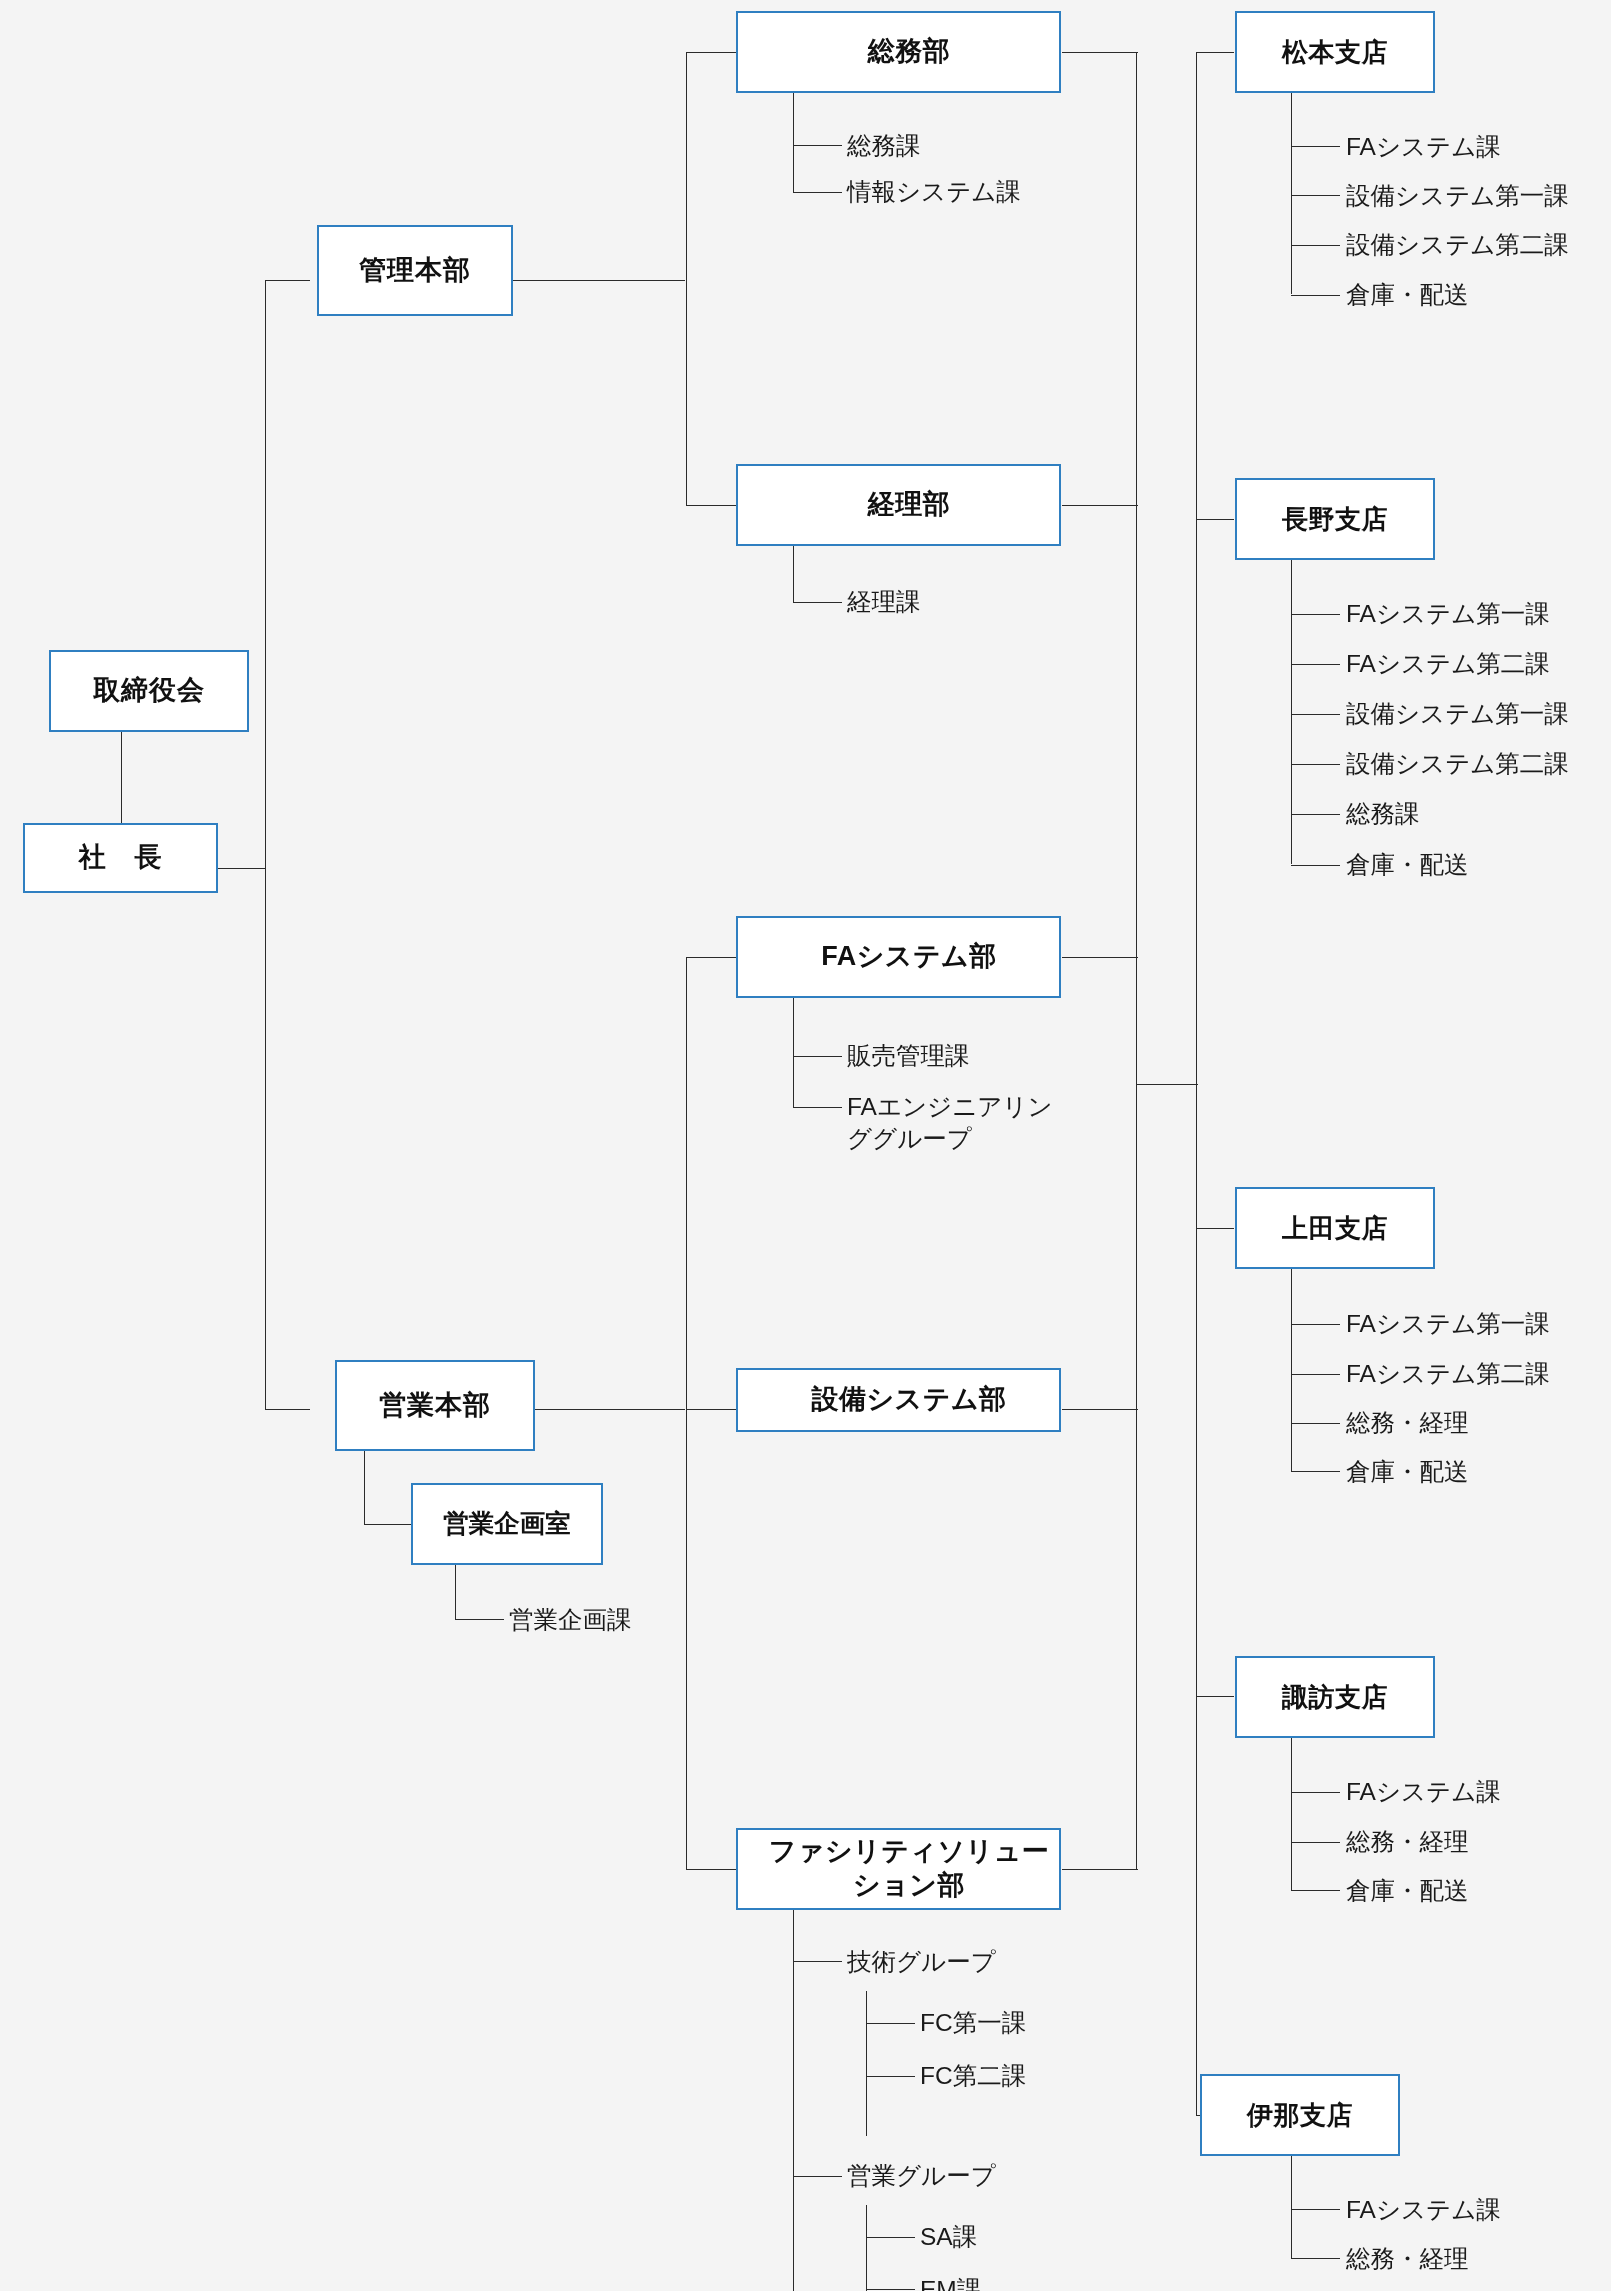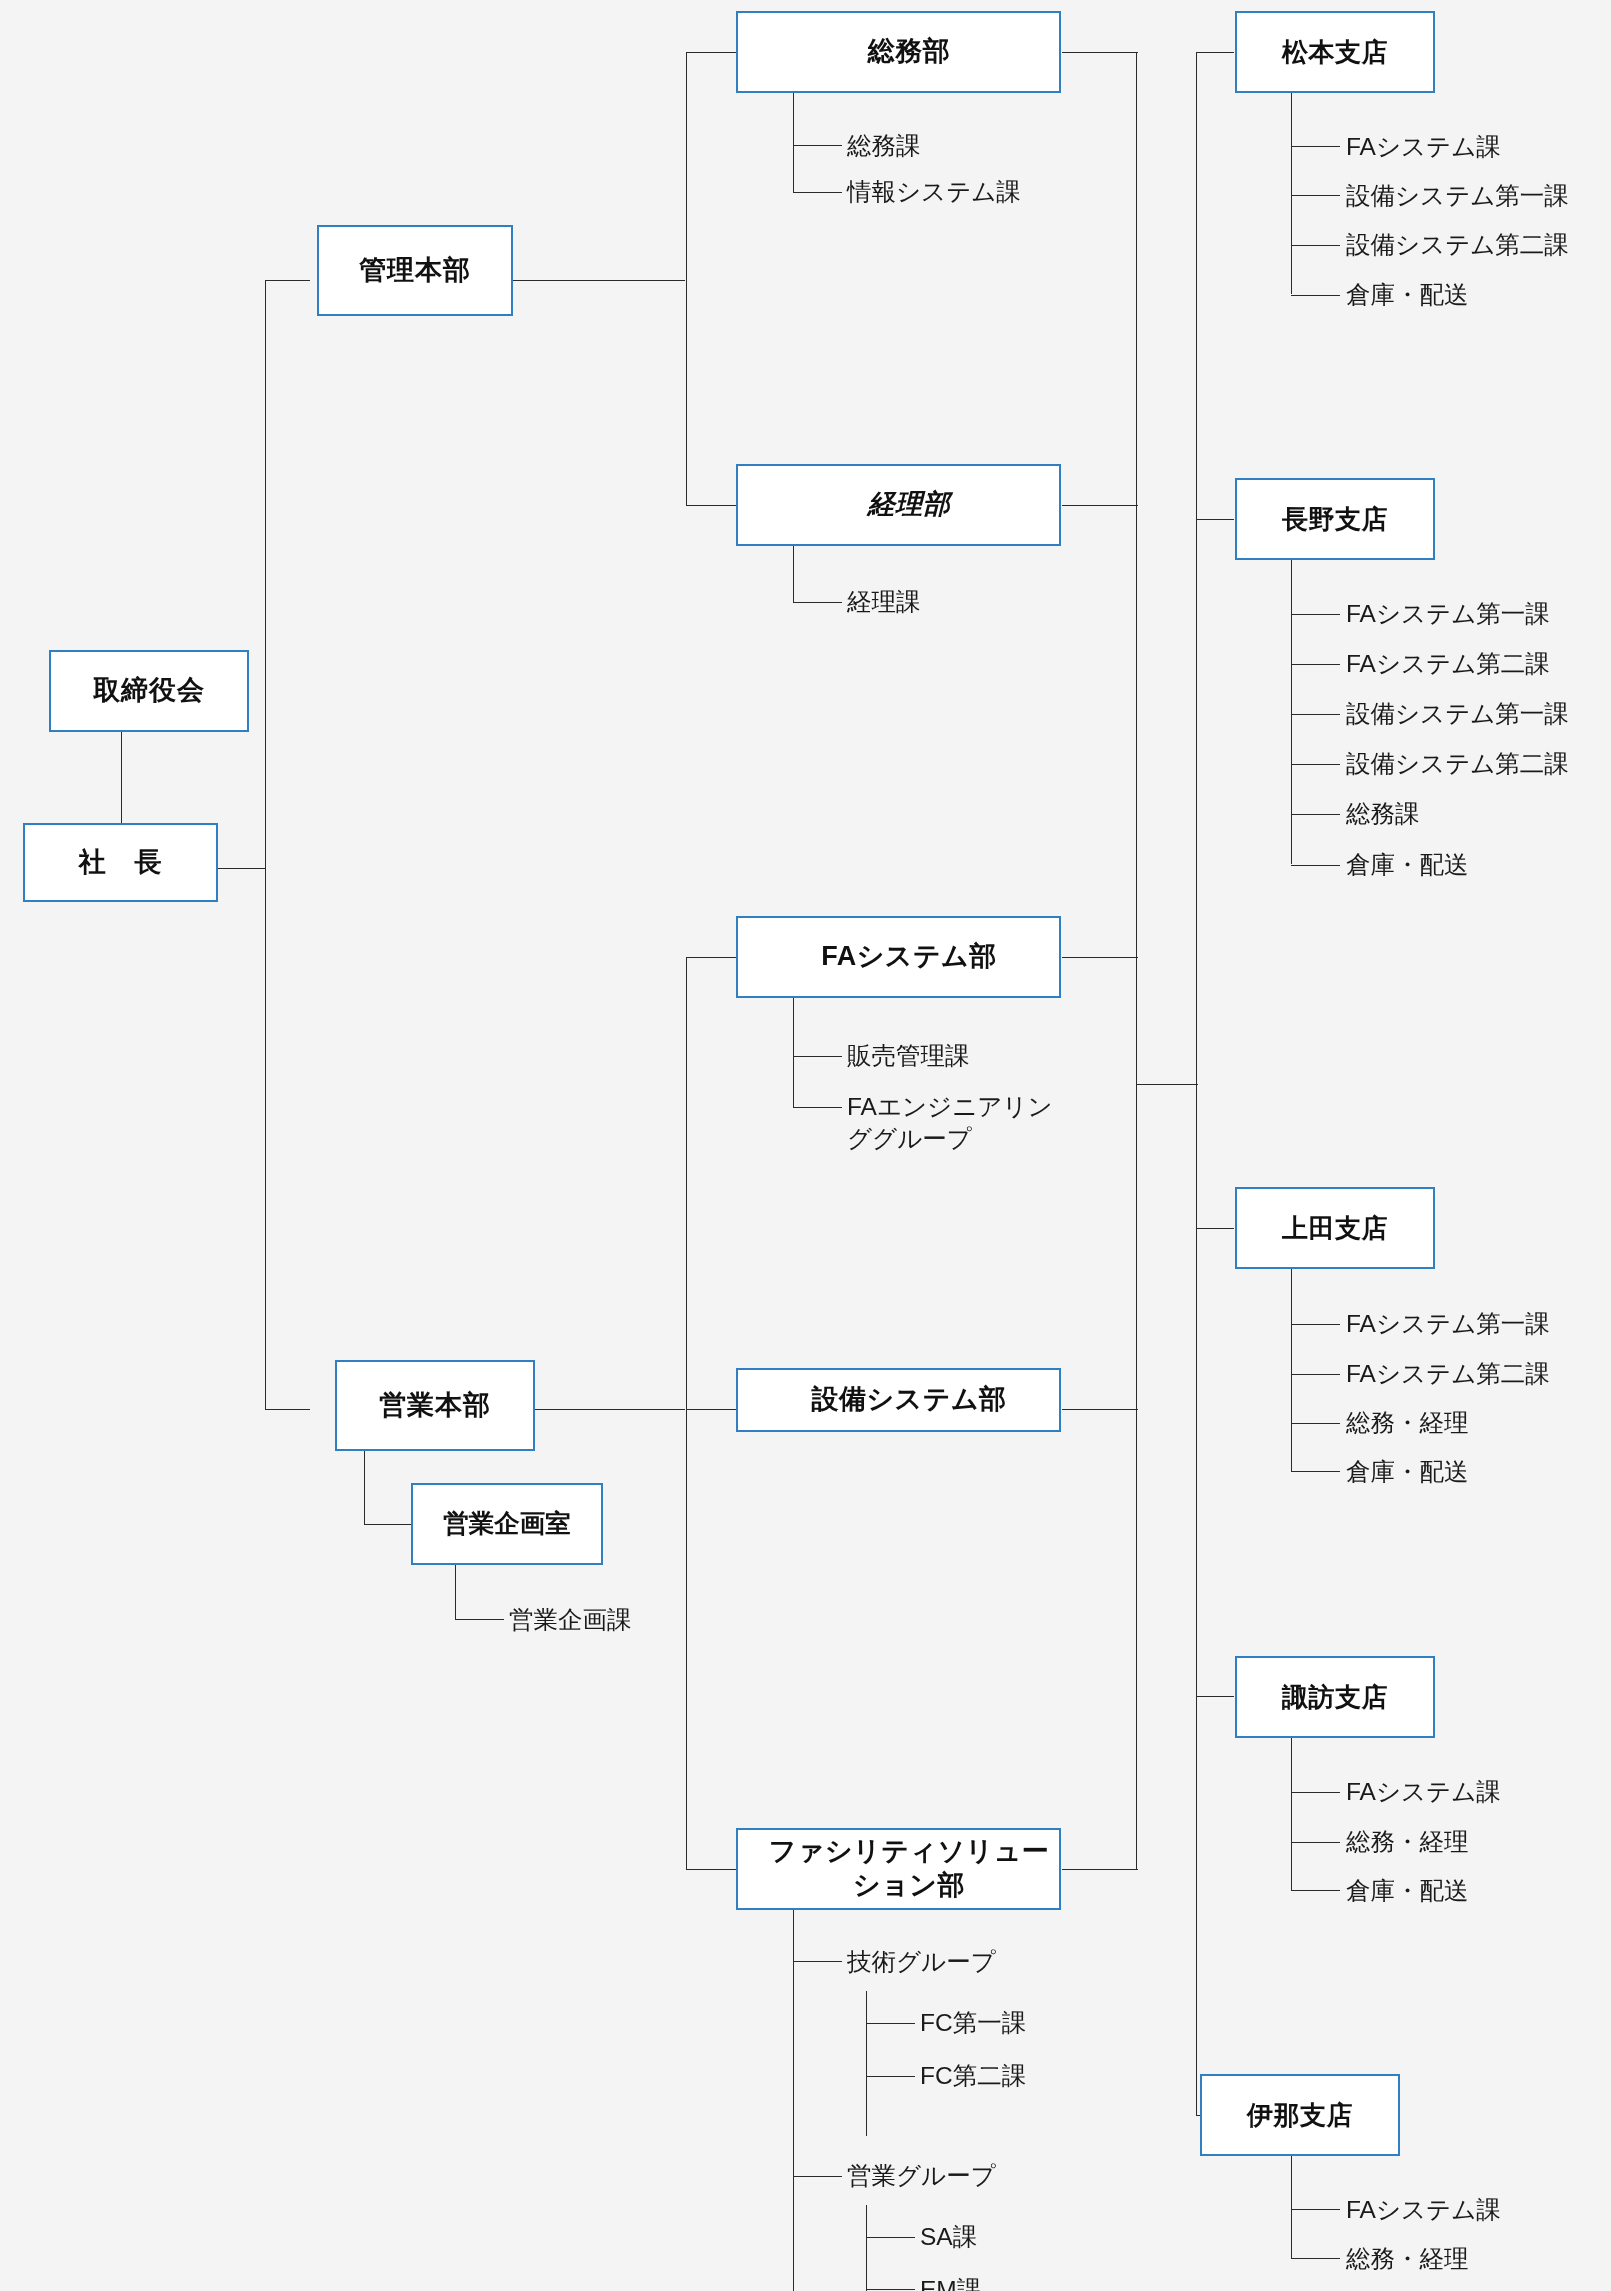--- a/index.html
+++ b/index.html
@@ -158,21 +158,21 @@
   <div class="h" style="left:1291px; top:1890px; width:49px;"></div>
 
   <div class="v" style="left:1291px; top:2152px; height:106px;"></div>
   <div class="h" style="left:1291px; top:2209px; width:49px;"></div>
   <div class="h" style="left:1291px; top:2258px; width:49px;"></div>
 
   <div class="node l1" style="left:38px; top:650px; width:200px; height:82px;margin-left:11px;">
     <span>取締役会</span>
   </div>
 
-  <div class="node l1" style="left:23px; top:823px; width:195px; height:79px;">
+  <div class="node l1" style="left:23px; top:823px; width:195px; height:70px;">
     <span>社　長</span>
   </div>
 
   <div class="node l2" style="left:311px; top:225px; width:196px; height:91px;margin-left:6px;">
     <span>管理本部</span>
   </div>
 
   <div class="node l2" style="left:311px; top:1360px; width:200px; height:91px;margin-left:24px;">
     <span>営業本部</span>
   </div>
@@ -181,21 +181,21 @@
     <span>営業企画室</span>
   </div>
   <div class="leaf" style="left:509px; top:1604px;">営業企画課</div>
 
   <div class="node l3" style="left:736px; top:11px; width:325px; height:82px;">
     <span>総務部</span>
   </div>
   <div class="leaf" style="left:847px; top:130px;">総務課</div>
   <div class="leaf" style="left:847px; top:176px;">情報システム課</div>
 
-  <div class="node l3" style="left:736px; top:464px; width:325px; height:82px;font-style:italic;">
+  <div class="node l3" style="left:736px; top:464px; width:325px; height:82px;">
     <span>経理部</span>
   </div>
   <div class="leaf" style="left:847px; top:586px;">経理課</div>
 
   <div class="node l3" style="left:736px; top:916px; width:325px; height:82px;">
     <span>FAシステム部</span>
   </div>
   <div class="leaf" style="left:847px; top:1040px;">販売管理課</div>
   <div class="leaf wrap" style="left:847px; top:1091px;">FAエンジニアリンググループ</div>
 

